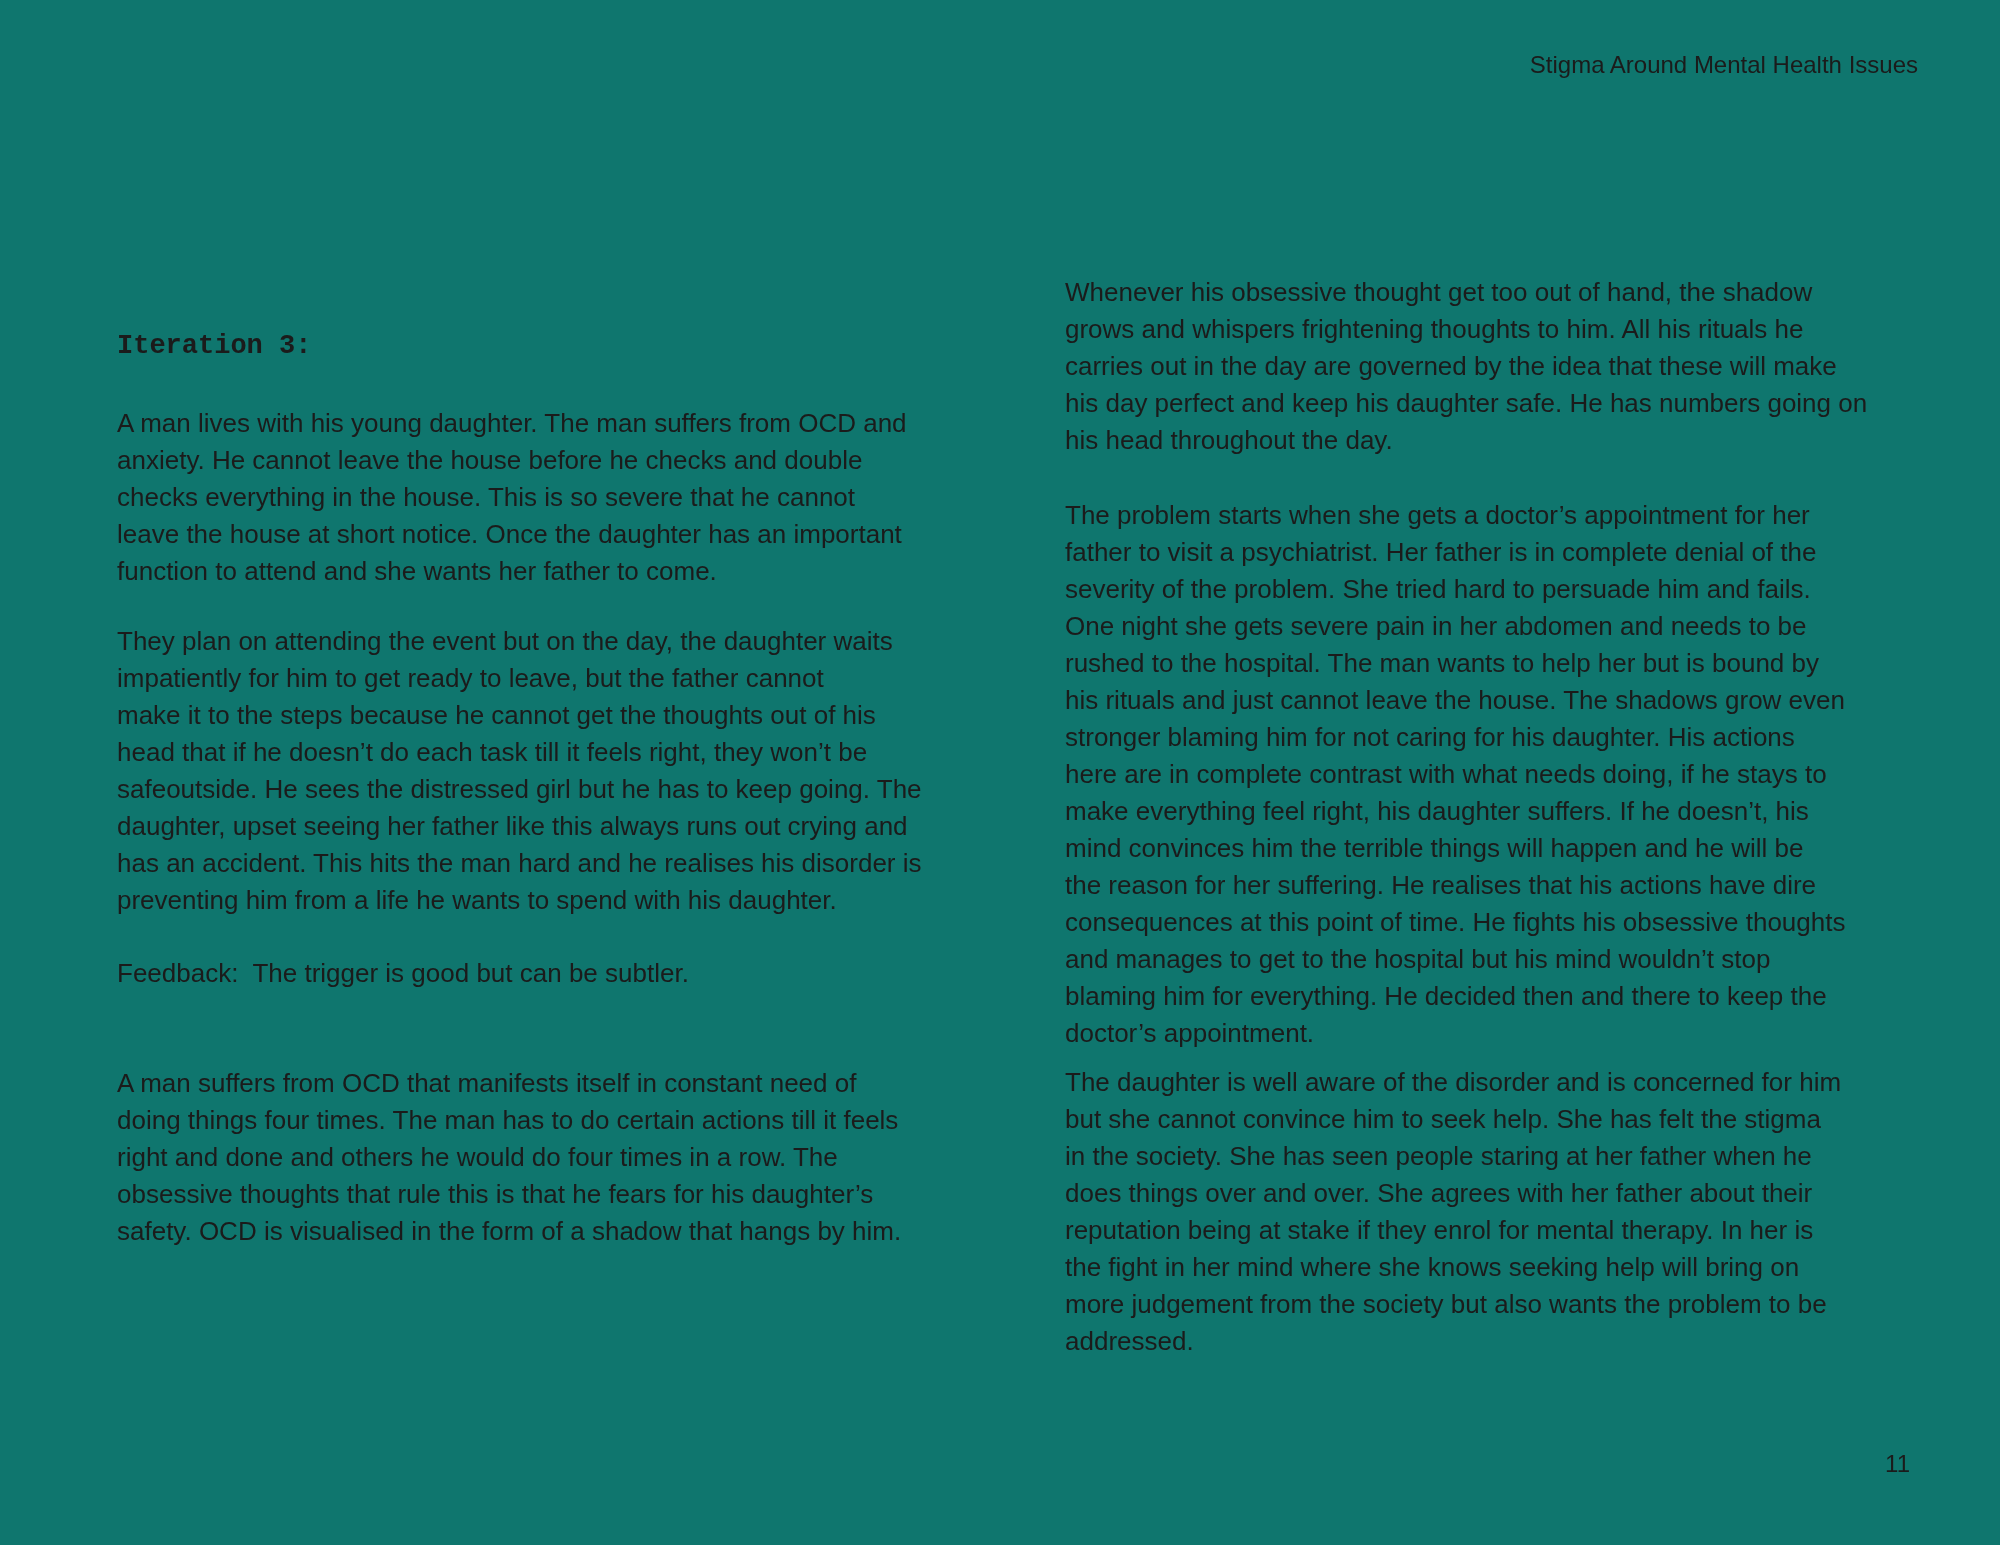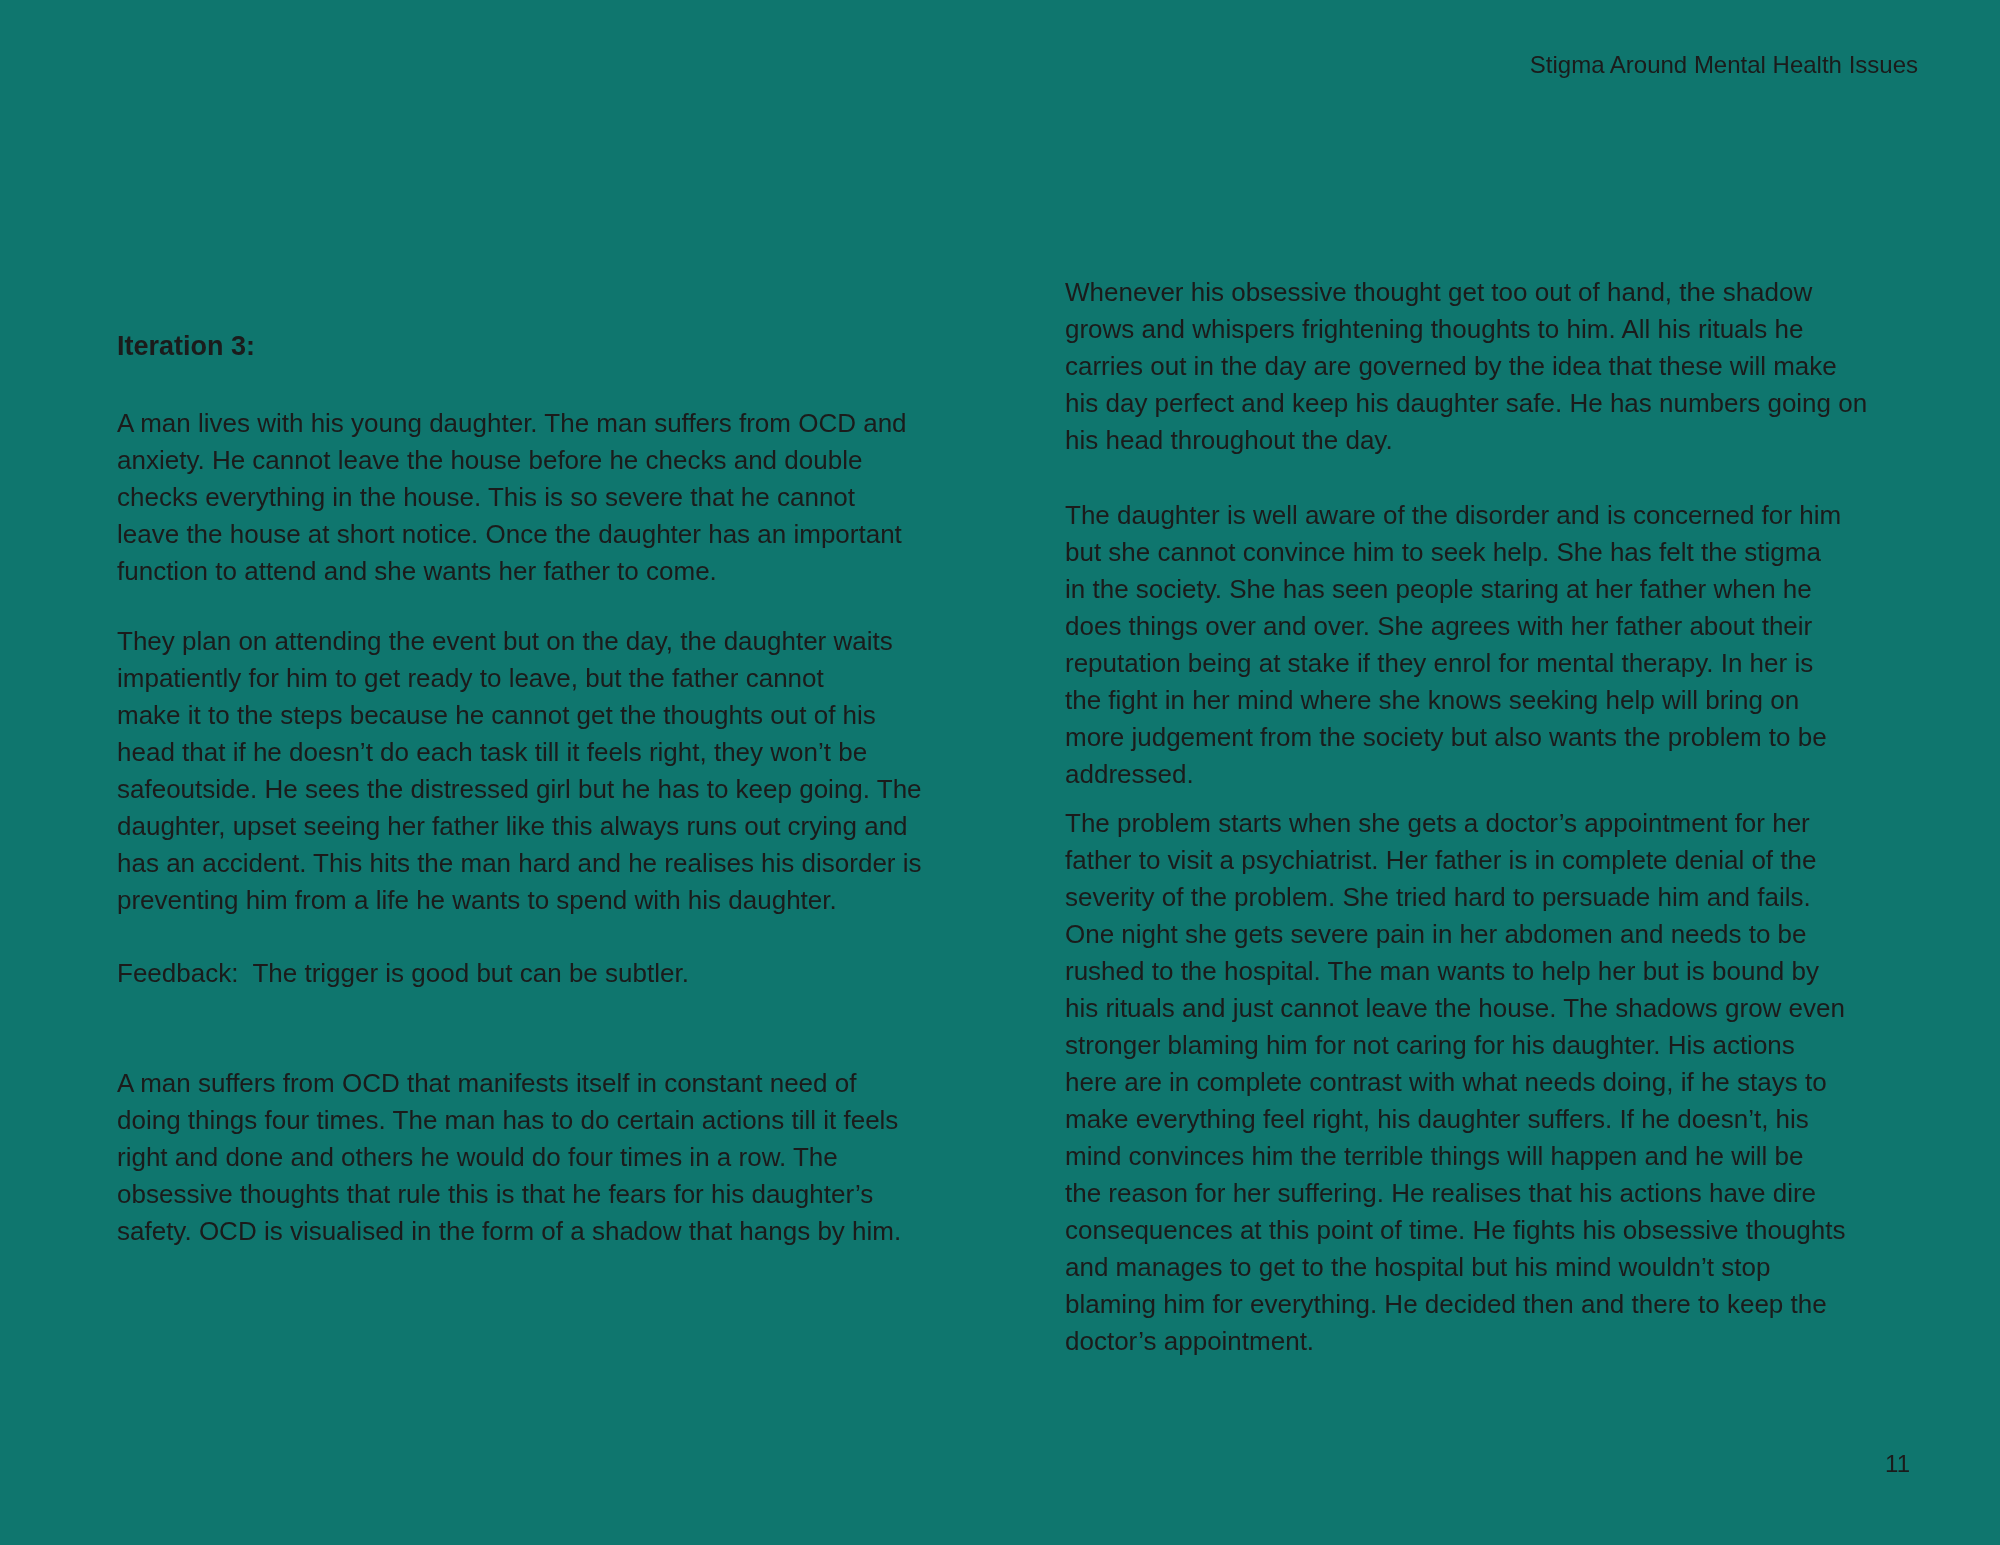--- a/index.html
+++ b/index.html
@@ -46,21 +46,21 @@
   }
   .col p {
     margin: 12px;
     white-space: pre-wrap;
   }
   .heading {
     font-weight: bold;
     font-size: 27px;
   }
   
-  .mb-40 { margin-bottom: 40px !important; }
+  .mb-40 { margin-bottom: 40px !important; font-family: Liberation Mono, monospace; }
   .mb-38 { margin-bottom: 38px !important; }
   .mb-36 { margin-bottom: 36px !important; }
   .mb-33 { margin-bottom: 33px !important; }
   .mb-31 { margin-bottom: 31px !important; }
   .mb-73 { margin-bottom: 73px !important; }
   .mb-0  { margin-bottom: 0 !important; }
   .page-number {
     position: absolute;
     top: 1449px;
     right: 90px;
@@ -98,40 +98,40 @@
 obsessive thoughts that rule this is that he fears for his daughter’s
 safety. OCD is visualised in the form of a shadow that hangs by him.</p>
   </div>
 
   <div class="col col-right">
     <p class="mb-38">Whenever his obsessive thought get too out of hand, the shadow
 grows and whispers frightening thoughts to him. All his rituals he
 carries out in the day are governed by the idea that these will make
 his day perfect and keep his daughter safe. He has numbers going on
 his head throughout the day.</p>
-    <p class="mb-0">The daughter is well aware of the disorder and is concerned for him
-but she cannot convince him to seek help. She has felt the stigma
-in the society. She has seen people staring at her father when he
-does things over and over. She agrees with her father about their
-reputation being at stake if they enrol for mental therapy. In her is
-the fight in her mind where she knows seeking help will bring on
-more judgement from the society but also wants the problem to be
-addressed.</p>
     <p class="mb-0">The problem starts when she gets a doctor’s appointment for her
 father to visit a psychiatrist. Her father is in complete denial of the
 severity of the problem. She tried hard to persuade him and fails.
 One night she gets severe pain in her abdomen and needs to be
 rushed to the hospital. The man wants to help her but is bound by
 his rituals and just cannot leave the house. The shadows grow even
 stronger blaming him for not caring for his daughter. His actions
 here are in complete contrast with what needs doing, if he stays to
 make everything feel right, his daughter suffers. If he doesn’t, his
 mind convinces him the terrible things will happen and he will be
 the reason for her suffering. He realises that his actions have dire
 consequences at this point of time. He fights his obsessive thoughts
 and manages to get to the hospital but his mind wouldn’t stop
 blaming him for everything. He decided then and there to keep the
 doctor’s appointment.</p>
+    <p class="mb-0">The daughter is well aware of the disorder and is concerned for him
+but she cannot convince him to seek help. She has felt the stigma
+in the society. She has seen people staring at her father when he
+does things over and over. She agrees with her father about their
+reputation being at stake if they enrol for mental therapy. In her is
+the fight in her mind where she knows seeking help will bring on
+more judgement from the society but also wants the problem to be
+addressed.</p>
   </div>
 
   <div class="page-number">11</div>
 
 </div>
 
 </body></html>

